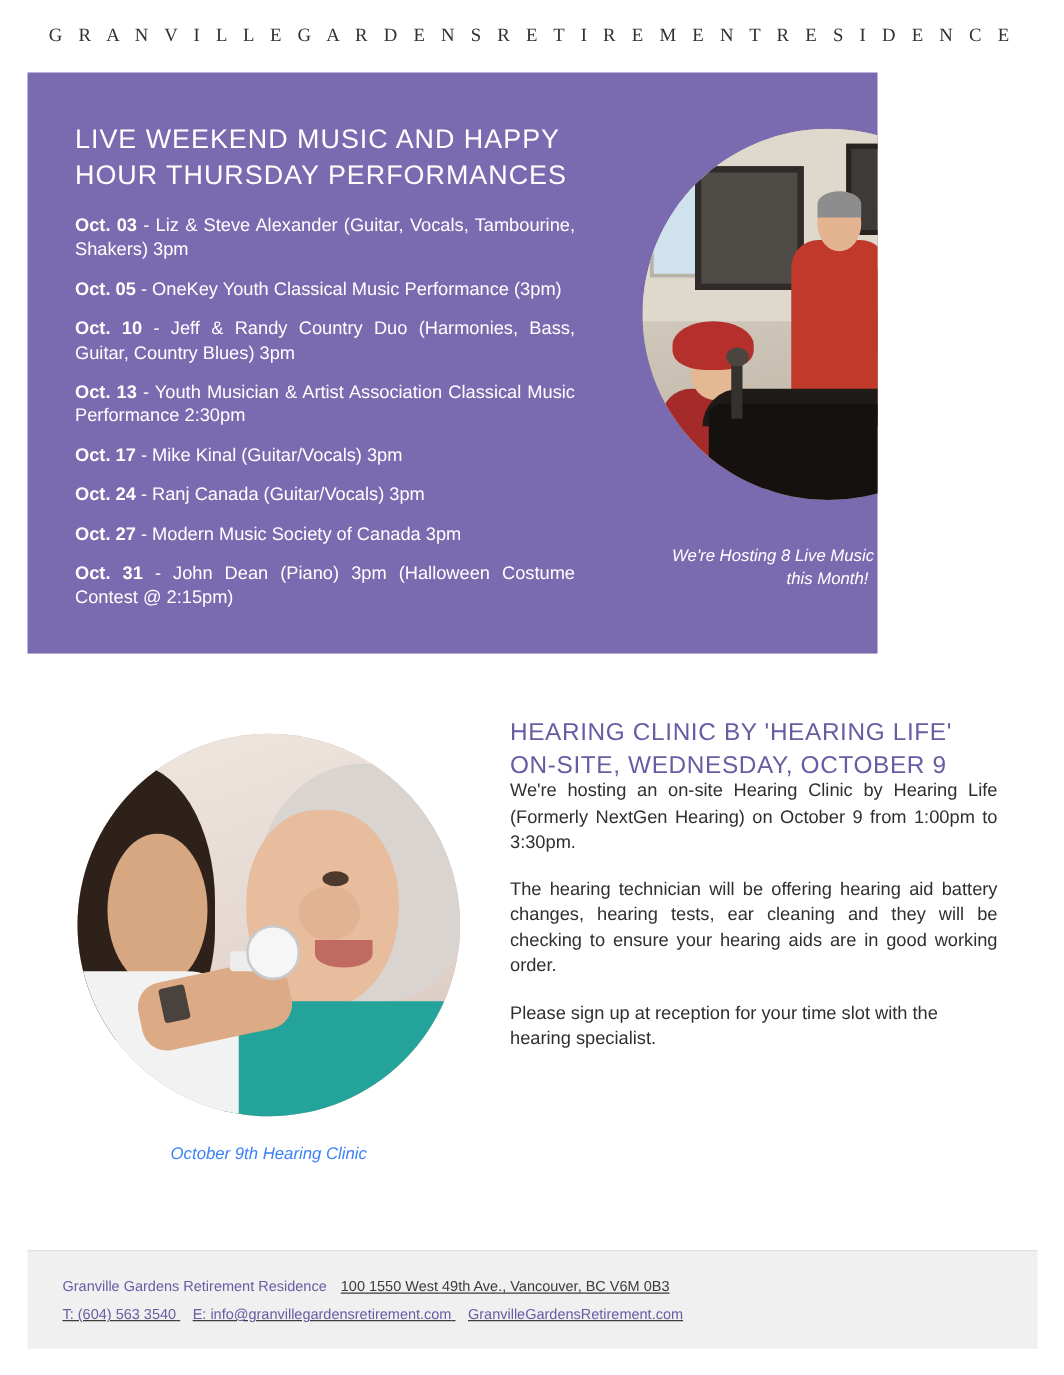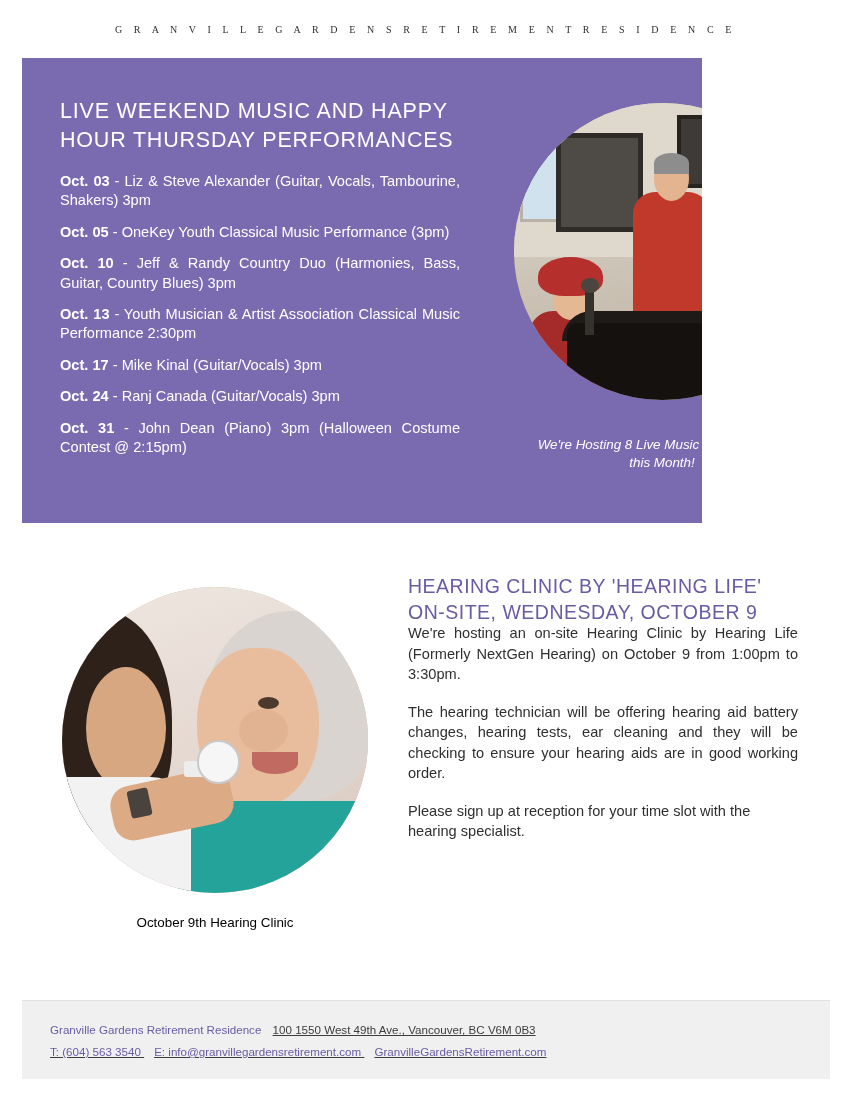--- a/index.html
+++ b/index.html
@@ -28,21 +28,21 @@
     top: 0;
     left: 0;
     width: 851px;
     height: 58px;
     display: flex;
     align-items: center;
     justify-content: center;
     background: #ffffff;
   }
   .masthead-text {
-    font-size: 10px;
+    font-size: 15px;
     letter-spacing: 4.6px;
     color: #33302e;
     font-family: "Liberation Serif", serif;
     white-space: nowrap;
     text-align: center;
   }
 
   
   .purple-panel {
     position: absolute;
@@ -121,22 +121,23 @@
     border-radius: 50%;
     overflow: hidden;
     background: #cfa896;
   }
   .caption-hearing {
     position: absolute;
     left: 40px;
     top: 392px;
     width: 306px;
     text-align: center;
-    color: #000000;
+    color: #3b82f6;
     font-size: 13.4px;
+    font-style: italic;
   }
   .hearing-heading {
     position: absolute;
     left: 386px;
     top: 50px;
     width: 400px;
     color: #6a5ba3;
     font-size: 19.5px;
     line-height: 26px;
     letter-spacing: 0.5px;
@@ -257,20 +258,23 @@
         <span class="date">Oct. 10</span><span> - Jeff &amp; Randy Country Duo (Harmonies, Bass, Guitar, Country Blues) 3pm</span>
       </div>
       <div class="entry">
         <span class="date">Oct. 13</span><span> - Youth Musician &amp; Artist Association Classical Music Performance 2:30pm</span>
       </div>
       <div class="entry">
         <span class="date">Oct. 17</span><span> - Mike Kinal (Guitar/Vocals) 3pm</span>
       </div>
       <div class="entry">
         <span class="date">Oct. 24</span><span> - Ranj Canada (Guitar/Vocals) 3pm</span>
+      </div>
+      <div class="entry">
+        <span class="date">Oct. 27</span><span> - Modern Music Society of Canada 3pm</span>
       </div>
       <div class="entry">
         <span class="date">Oct. 31</span><span> - John Dean (Piano) 3pm (Halloween Costume Contest @ 2:15pm)</span>
       </div>
     </div>
 
     <div class="photo-circle-music">
       <div class="scene">
         <div class="m-bg"></div>
         <div class="m-wall"></div>

